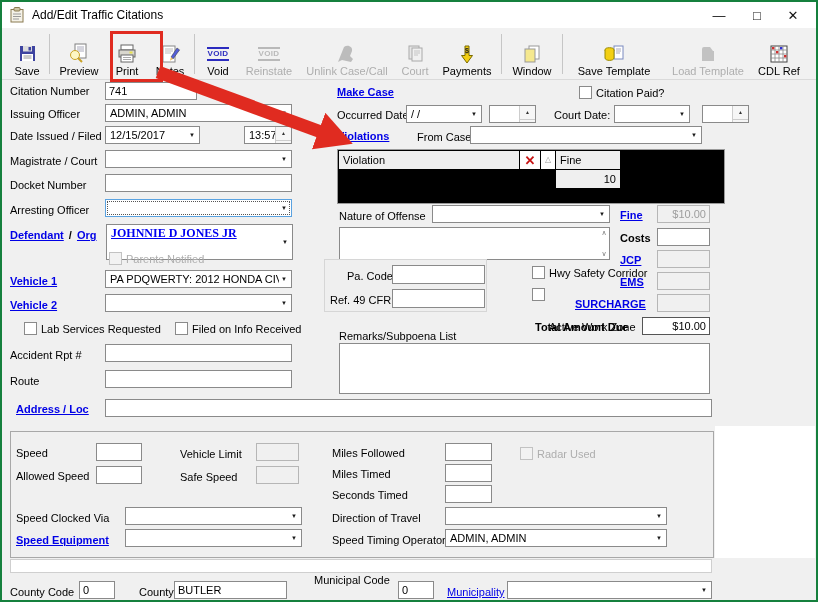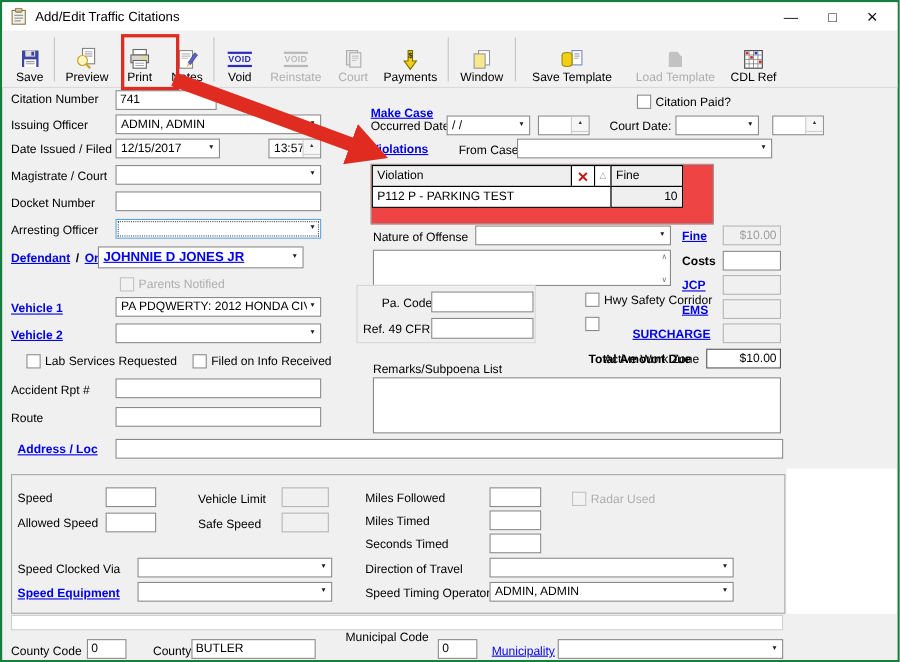--- a/index.html
+++ b/index.html
@@ -47,21 +47,21 @@
   .cb.disc{border-color:#c2c2c2;background:#f2f2f2;}
   .glbl{color:#aeaeae;}
   .area{position:absolute;background:#fff;border:1px solid #8a8a8a;box-sizing:border-box;}
   .money{position:absolute;width:53px;height:18px;border:1px solid #8a8a8a;box-sizing:border-box;
     background:#fff;text-align:right;padding:2px 3px;line-height:13px;}
   .panel{position:absolute;background:#efefef;border:1px solid #d6d6d6;box-sizing:border-box;}
   .groupbox{position:absolute;border:1px solid #a8a8a8;box-sizing:border-box;}
   .grouplabel{position:absolute;border:1px solid #8a8a8a;background:#f0f0f0;
     padding:1px 4px;line-height:13px;}
   
-  .violbox{position:absolute;left:335px;top:147px;width:312px;height:55px;background:#ef4444;
+  .violbox{position:absolute;left:335px;top:147px;width:388px;height:55px;background:#000000;
     border:1px solid #9a9a9a;box-sizing:border-box;}
   .vc{position:absolute;box-sizing:border-box;border:1px solid #000;display:flex;
     align-items:center;padding:0 4px;line-height:12px;}
   .vh{background:#efefef;}
   .annot-box{position:absolute;border:3px solid #e02b20;z-index:30;}
   .annot-arrow{position:absolute;z-index:30;pointer-events:none;}
   .wstrip{position:absolute;background:#fff;}
 </style>
 </head>
 <body>
@@ -136,20 +136,28 @@
           <span class="voidstamp">VOID</span>
         </span>
       <span class="tlbl">Void</span>
     </div>
     <div class="tbtn disb" style="width:62px">
       <span class="ticon">
           <span class="voidstamp voidgray">VOID</span>
         </span>
       <span class="tlbl">Reinstate</span>
     </div>
+    <div class="tbtn disb" style="width:94px">
+      <span class="ticon">
+          <svg width="22" height="20">
+            <path d="M8 3c4-3 9 0 8 4l-2 5 3 3-2 3-9-2-4 2 2-5z" fill="#bcbcbc"></path>
+          </svg>
+        </span>
+      <span class="tlbl">Unlink Case/Call</span>
+    </div>
     <div class="tbtn disb" style="width:42px">
       <span class="ticon">
           <svg width="22" height="20">
             <rect x="5" y="2" width="10" height="13" fill="#e6e6e6" stroke="#aaa"></rect>
             <rect x="8" y="4" width="10" height="13" fill="#f0f0f0" stroke="#aaa"></rect>
             <path d="M10 7h6M10 9h6M10 11h4" stroke="#c4c4c4" fill="none"></path>
           </svg>
         </span>
       <span class="tlbl">Court</span>
     </div>
@@ -255,21 +263,21 @@
   <div class="combo focusc" style="left:103px;top:197px;width:187px;">
     <span></span>
     <span class="carr">▼</span>
   </div>
 
   <div class="lbl" style="left:8px;top:226px;">
     <span class="link">Defendant</span>
     <span class="b" style="margin:0 2px;">/</span>
     <span class="link">Org</span>
   </div>
-  <div class="combo" style="left:87px;top:222px;width:187px;height:20px;">
+  <div class="combo" style="left:104px;top:222px;width:187px;height:36px;font-family:Liberation Serif, serif;">
     <span style="color:#0000f0;font-weight:bold;text-decoration:underline;font-size:12px;">JOHNNIE D JONES JR</span>
     <span class="carr">▼</span>
   </div>
 
   <span class="cb disc" style="left:107px;top:250px;"></span>
   <div class="lbl glbl" style="left:124px;top:250px;">Parents Notified</div>
 
   <div class="lbl" style="left:8px;top:272px;">
     <span class="link">Vehicle 1</span>
   </div>
@@ -295,21 +303,21 @@
   <div class="txt" style="left:103px;top:342px;width:187px;"></div>
 
   <div class="lbl" style="left:8px;top:372px;">Route</div>
   <div class="txt" style="left:103px;top:368px;width:187px;"></div>
 
   <div class="lbl" style="left:14px;top:400px;">
     <span class="link">Address / Loc</span>
   </div>
   <div class="txt" style="left:103px;top:397px;width:607px;"></div>
 
-  <div class="lbl" style="left:335px;top:94px;">
+  <div class="lbl" style="left:335px;top:83px;">
     <span class="link">Make Case</span>
   </div>
   <span class="cb" style="left:577px;top:84px;"></span>
   <div class="lbl" style="left:594px;top:84px;">Citation Paid?</div>
 
   <div class="lbl" style="left:335px;top:106px;">Occurred Date</div>
   <div class="combo" style="left:404px;top:103px;width:76px;">
     <span>/ /</span>
     <span class="carr">▼</span>
   </div>
@@ -344,21 +352,20 @@
 
   <div class="violbox">
     <div class="vc vh" style="left:0;top:0;width:182px;height:20px;">Violation</div>
     <div class="vc" style="left:181px;top:0;width:22px;height:20px;background:#fff;justify-content:center;">
       <span style="color:#c61313;font-weight:bold;font-size:13px;line-height:13px;">✕</span>
     </div>
     <div class="vc" style="left:202px;top:0;width:16px;height:20px;background:#fff;justify-content:center;">
       <span style="color:#9a9a9a;font-size:8px;">△</span>
     </div>
     <div class="vc vh" style="left:217px;top:0;width:66px;height:20px;">Fine</div>
-    <div class="vc" style="left:0;top:19px;width:218px;height:20px;background:#fff;">P112 P - PARKING TEST</div>
     <div class="vc" style="left:217px;top:19px;width:66px;height:20px;background:#efefef;justify-content:flex-end;">10</div>
   </div>
 
   <div class="lbl" style="left:337px;top:207px;">Nature of Offense</div>
   <div class="combo" style="left:430px;top:203px;width:178px;">
     <span></span>
     <span class="carr">▼</span>
   </div>
   <div class="area" style="left:337px;top:225px;width:271px;height:33px;"></div>
   <div style="position:absolute;left:596px;top:227px;width:12px;height:29px;display:flex;flex-direction:column;justify-content:space-between;align-items:center;font-size:7px;color:#777;">

